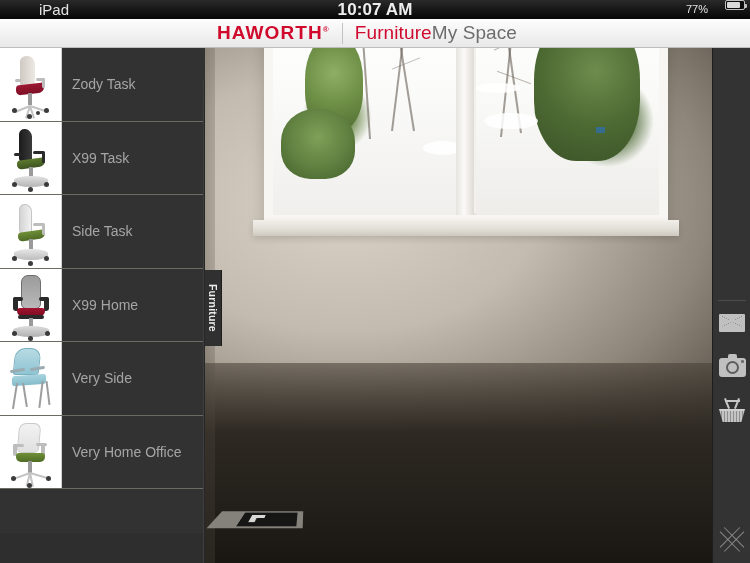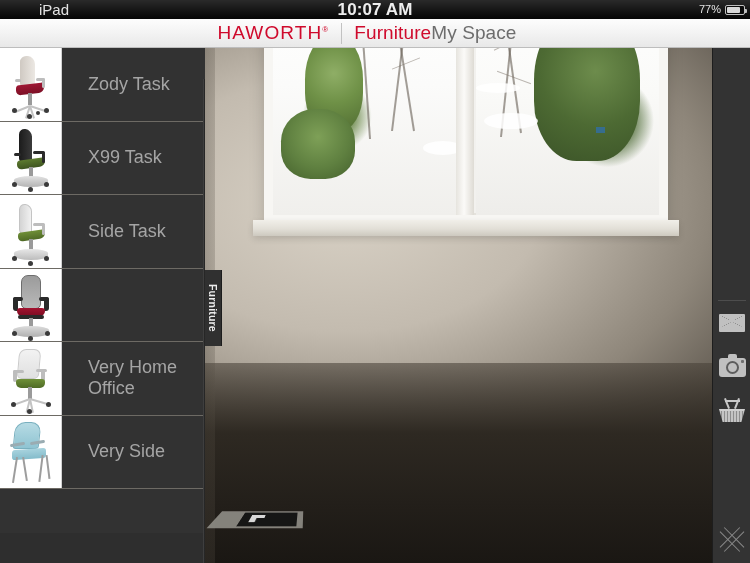--- a/index.html
+++ b/index.html
@@ -34,21 +34,21 @@
     position: absolute; left: 22px; top: 0;
     font-size: 15px; color: #e2e2e2; margin-left: 17px;
   }
   #status-bar .sb-center {
     position: absolute; left: 0; right: 0; top: 0;
     text-align: center; font-size: 17px; color: #ededed;
     font-weight: bold; letter-spacing: .1px;
   }
   #status-bar .sb-right {
     position: absolute; right: 5px; top: 0;
-    display: flex; align-items: center; gap: 4px; height: 19px;
+    display: flex; align-items: flex-start; gap: 17px; height: 19px;
   }
   #status-bar .sb-pct { font-size: 11px; color: #e2e2e2; }
   .battery {
     position: relative;
     width: 20px; height: 10px;
     border: 1px solid #bfbfbf;
     border-radius: 2px;
     background: #0b0b0b;
   }
   .battery::after {
@@ -73,21 +73,21 @@
     display: flex; align-items: center; justify-content: center;
   }
   #brand {
     display: flex; align-items: center; gap: 12px;
     transform: translateX(-8px);
   }
   #brand-haworth {
     color: #cf0a2c;
     font-size: 19px;
     letter-spacing: 1.1px;
-    font-weight: 400;
+    font-weight: 700;
     position: relative;
   }
   #brand-haworth sup {
     font-size: 8px; vertical-align: super; top: -2px;
   }
   #brand-divider {
     width: 1px; height: 21px; background: #c2c2c2;
   }
   #brand-tagline { font-size: 19px; letter-spacing: .1px; }
   #brand-tagline .v { color: #cf0a2c; }
@@ -242,23 +242,23 @@
   }
   .item-thumb {
     position: relative;
     width: 62px; flex: 0 0 62px;
     background: #ffffff;
     border-right: 1px solid #d2d2d2;
     overflow: hidden;
   }
   .item-label {
     display: flex; align-items: center;
-    padding-left: 26px;
+    padding-left: 10px;
     color: #a5a5a5;
-    font-size: 18px;
+    font-size: 14px;
   }
   #sidebar-filler {
     width: 205px;
     background: #323232;
   }
   #sidebar-edge {
     position: absolute; right: 0; top: 31px; bottom: 0;
     width: 2px;
     background: linear-gradient(to right, #4a4a4a, #1b1b1b);
   }
@@ -518,20 +518,37 @@
             <div class="armdark" style="left:39px; top:28px; width:10px; height:4px;"></div>
             <div class="seat" style="left:17px; top:39px; width:28px; height:8px; background:linear-gradient(to bottom,#a2122f,#7a0c22);"></div>
             <div class="armdark" style="left:18px; top:46px; width:26px; height:4px;"></div>
             <div class="post" style="left:29px; top:49px; width:4px; height:10px;"></div>
             <div class="base" style="left:13px; top:57px; width:36px; height:11px; background:linear-gradient(to bottom,#dcdcdc,#b0b0b0);"></div>
             <div class="caster" style="left:45px; top:62px; width:5px; height:5px;"></div>
             <div class="caster" style="left:12px; top:62px; width:5px; height:5px;"></div>
             <div class="caster" style="left:28px; top:67px; width:5px; height:5px;"></div>
           </div>
         </div>
+        <div class="item-label">X99 Home</div>
+      </div>
+
+      <div class="item-row">
+        <div class="item-thumb">
+          <div class="chair">
+            <div class="back" style="left:14px; top:6px; width:26px; height:27px; background:linear-gradient(to bottom,#b7dbe4,#8fc4d2); border:1px solid #79b0bf; border-radius:10px 10px 3px 3px; transform:skewX(-6deg);"></div>
+            <div class="arm" style="left:10px; top:27px; width:15px; height:3px; background:#9aacb2; transform:rotate(-10deg);"></div>
+            <div class="arm" style="left:30px; top:25px; width:15px; height:3px; background:#9aacb2; transform:rotate(-10deg);"></div>
+            <div class="seat" style="left:12px; top:33px; width:34px; height:10px; background:linear-gradient(to bottom,#a8d3de,#84bccb); border-radius:3px; transform:skewY(-4deg);"></div>
+            <div class="sideleg" style="left:14px; top:41px; height:26px; transform:rotate(9deg);"></div>
+            <div class="sideleg" style="left:24px; top:41px; height:24px; transform:rotate(-9deg);"></div>
+            <div class="sideleg" style="left:40px; top:39px; height:27px; transform:rotate(7deg);"></div>
+            <div class="sideleg" style="left:47px; top:39px; height:24px; transform:rotate(-7deg);"></div>
+          </div>
+        </div>
+        <div class="item-label">Very Side</div>
       </div>
 
       <div class="item-row">
         <div class="item-thumb">
           <div class="chair">
             <div class="back" style="left:18px; top:7px; width:22px; height:30px; background:linear-gradient(to bottom,#f2f2f2,#e0e0e0); border:1px solid #cacaca; transform:skewX(-5deg);"></div>
             <div class="arm" style="left:13px; top:28px; width:4px; height:12px;"></div>
             <div class="arm" style="left:41px; top:28px; width:4px; height:12px;"></div>
             <div class="arm" style="left:13px; top:28px; width:11px; height:3px;"></div>
             <div class="arm" style="left:36px; top:27px; width:11px; height:3px;"></div>
@@ -542,36 +559,20 @@
             <div class="spoke" style="left:30px; top:56px; width:14px; transform:rotate(78deg);"></div>
             <div class="spoke" style="left:30px; top:56px; width:14px; transform:rotate(104deg);"></div>
             <div class="caster" style="left:46px; top:60px; width:5px; height:5px;"></div>
             <div class="caster" style="left:11px; top:60px; width:5px; height:5px;"></div>
             <div class="caster" style="left:27px; top:67px; width:5px; height:5px;"></div>
           </div>
         </div>
         <div class="item-label">Very Home Office</div>
       </div>
 
-      <div class="item-row">
-        <div class="item-thumb">
-          <div class="chair">
-            <div class="back" style="left:14px; top:6px; width:26px; height:27px; background:linear-gradient(to bottom,#b7dbe4,#8fc4d2); border:1px solid #79b0bf; border-radius:10px 10px 3px 3px; transform:skewX(-6deg);"></div>
-            <div class="arm" style="left:10px; top:27px; width:15px; height:3px; background:#9aacb2; transform:rotate(-10deg);"></div>
-            <div class="arm" style="left:30px; top:25px; width:15px; height:3px; background:#9aacb2; transform:rotate(-10deg);"></div>
-            <div class="seat" style="left:12px; top:33px; width:34px; height:10px; background:linear-gradient(to bottom,#a8d3de,#84bccb); border-radius:3px; transform:skewY(-4deg);"></div>
-            <div class="sideleg" style="left:14px; top:41px; height:26px; transform:rotate(9deg);"></div>
-            <div class="sideleg" style="left:24px; top:41px; height:24px; transform:rotate(-9deg);"></div>
-            <div class="sideleg" style="left:40px; top:39px; height:27px; transform:rotate(7deg);"></div>
-            <div class="sideleg" style="left:47px; top:39px; height:24px; transform:rotate(-7deg);"></div>
-          </div>
-        </div>
-        <div class="item-label">Very Side</div>
-      </div>
-
     </div>
 
     <div id="sidebar-filler" style="height:44px;"></div>
     <div id="sidebar-edge"></div>
   </div>
 
   <div id="furniture-tab">
     <span>Furniture</span>
   </div>
 

